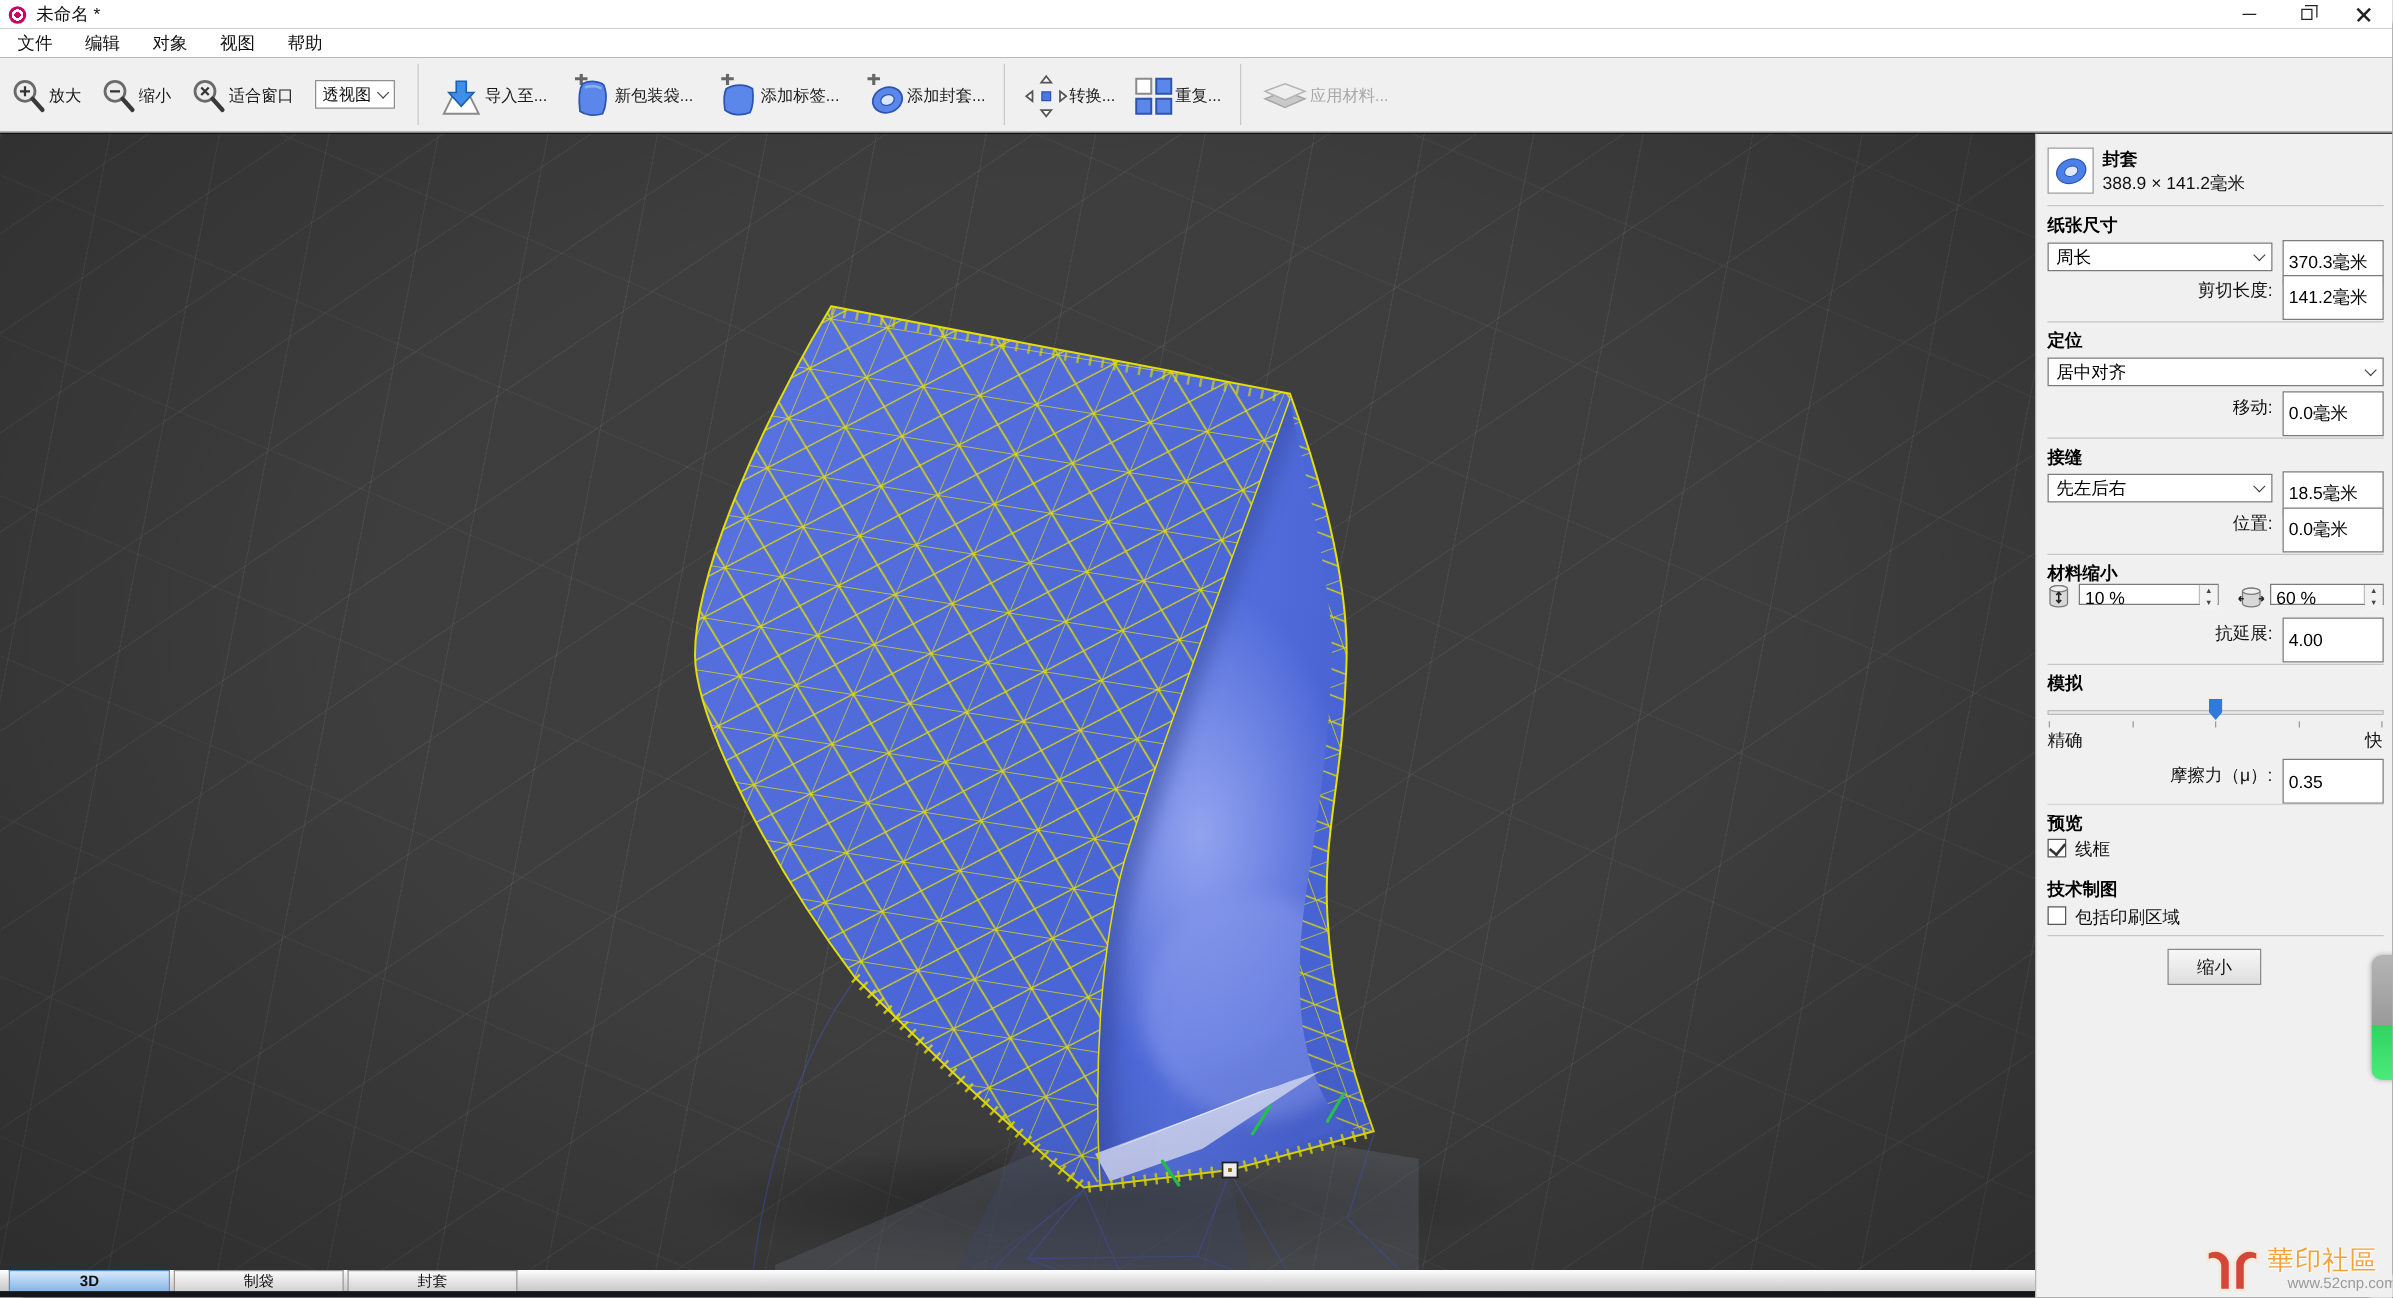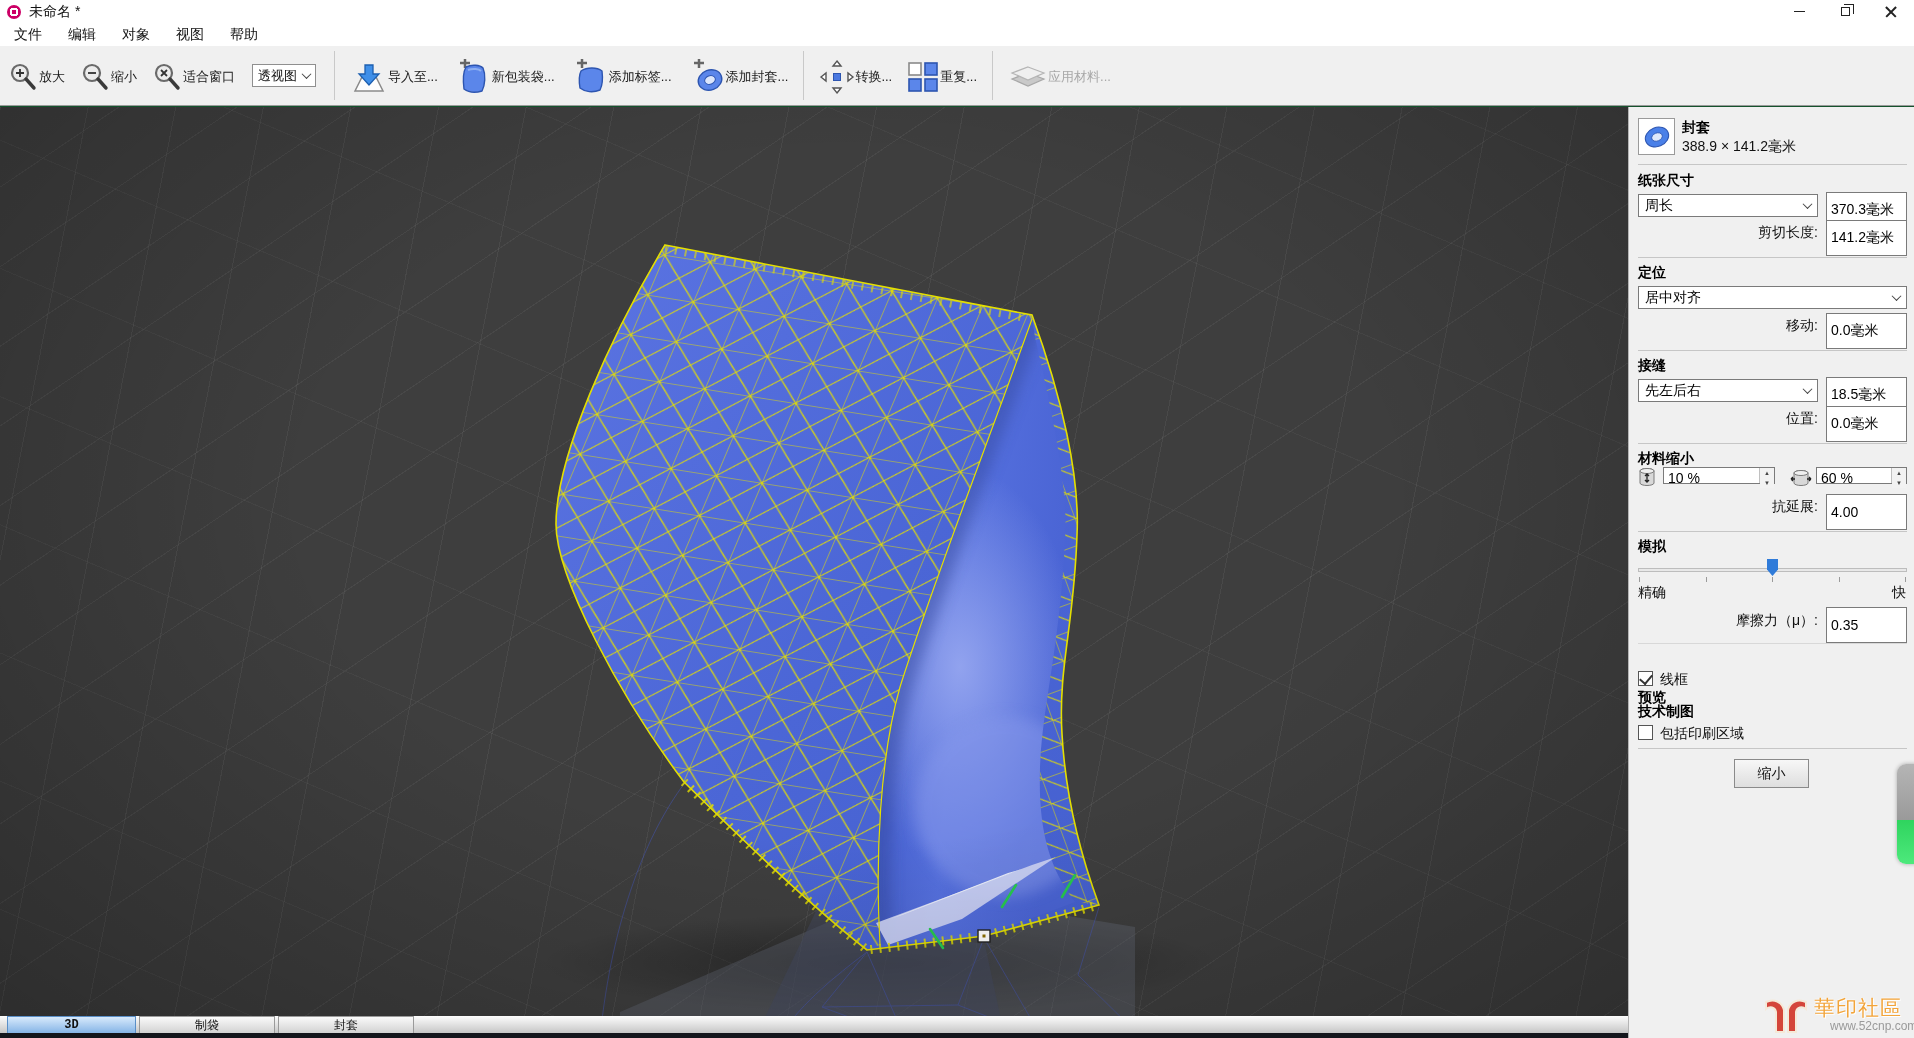--- a/index.html
+++ b/index.html
@@ -1,17 +1,17 @@
 <!DOCTYPE html>
 <html><head>
 <meta charset="utf-8">
 <style>
   * { margin:0; padding:0; box-sizing:border-box; }
   html,body { width:1914px; height:1038px; overflow:hidden; font-family:"Liberation Sans", sans-serif; background:#fff; }
-  .app { position:relative; width:1914px; height:1038px; background:#14532d;border-radius:20px; }
+  .app { position:relative; width:1914px; height:1038px; background:#000000;border-radius:20px; }
 
   
   .titlebar { position:absolute; left:0; top:0; width:1914px; height:23px; background:#ffffff; display:flex; align-items:center; }
   .app-icon { width:14px; height:14px; border-radius:50%; margin:0 8px 0 7px;
       background:radial-gradient(circle at 50% 50%, #cc0066 0 2.5px, #ffffff 2.5px 4.5px, #cc0066 4.5px); }
   .title-text { font-size:14px; color:#111; }
   .win-controls { position:absolute; right:0; top:0; height:23px; display:flex; }
   .win-btn { width:46px; height:23px; display:flex; align-items:center; justify-content:center; cursor:default; }
   .glyph-min { width:11px; height:0; border-top:1.6px solid #222; }
   .glyph-restore { position:relative; width:9px; height:9px; border:1.3px solid #222; background:#fff; }
@@ -43,21 +43,21 @@
         repeating-linear-gradient(146deg, rgba(255,255,255,0.05) 0 1px, transparent 1px 66px),
         repeating-linear-gradient(23deg, rgba(255,255,255,0.035) 0 1px, transparent 1px 118px); }
   .vignette { position:absolute; inset:0; pointer-events:none;
       background:radial-gradient(ellipse at 52% 42%, rgba(0,0,0,0) 45%, rgba(0,0,0,0.28) 100%); }
   .scene-svg { position:absolute; left:0; top:0; }
 
   
   .tabbar { position:absolute; left:0; bottom:5px; width:1628px; height:17px; background:linear-gradient(#fdfdfd,#c6c6c6); }
   .tab { position:absolute; top:0; height:17px; text-align:center; font-size:12px; line-height:17px; color:#111;
       background:linear-gradient(#fafafa,#d2d2d2); border:1px solid #9a9a9a; border-bottom:none; }
-  .tab.active { background:linear-gradient(#d8eafc,#85b4e6); border-color:#5a8fc8; font-weight:bold;font-family:Liberation Mono, monospace; }
+  .tab.active { background:linear-gradient(#d8eafc,#85b4e6); border-color:#5a8fc8; font-weight:bold; }
   .bottomstrip { position:absolute; left:0; bottom:0; width:1628px; height:5px; background:#14161c; }
 
   
   .watermark { position:absolute; right:2px; bottom:2px; width:152px; height:44px; z-index:30; }
   .wm-logo { position:absolute; left:0; top:4px; width:52px; height:38px; }
   .wm-title { position:absolute; left:54px; top:2px; font-size:21px; font-weight:normal; color:#f2a43a;
       text-shadow:0 0 2px #fff, 0 0 2px #fff, 1px 1px 0 #fff; letter-spacing:1px; white-space:nowrap; }
   .wm-url { position:absolute; left:70px; top:27px; font-size:12px; color:#9a9a9a; white-space:nowrap; }
 
   
@@ -398,21 +398,21 @@
     <div class="tick" style="left:77px; top:470px;"></div>
     <div class="tick" style="left:143px; top:470px;"></div>
     <div class="tick" style="left:210px; top:470px;"></div>
     <div class="tick" style="left:276px; top:470px;"></div>
     <div class="p-abs" style="left:9px; top:477px; font-size:14px;">精确</div>
     <div class="p-abs" style="left:263px; top:477px; font-size:14px;">快</div>
     <div class="lbl-r" style="left:49px; top:505px; width:140px;">摩擦力（μ）:</div>
     <input class="field" style="left: 197px; top: 500px; width: 81px;" value="0.35">
     <div class="hr" style="top:536px; border-color:#d8d8d8;"></div>
 
-    <div class="p-abs sec-title" style="left:9px; top:543px;margin-top:39px;">预览</div>
+    <div class="p-abs sec-title" style="left:9px; top:543px;">预览</div>
     <div class="checkbox checked" style="left:9px; top:564px;"></div>
     <div class="cb-label" style="left:31px; top:564px;">线框</div>
 
     <div class="p-abs sec-title" style="left:9px; top:596px;">技术制图</div>
     <div class="checkbox" style="left:9px; top:618px;"></div>
     <div class="cb-label" style="left:31px; top:618px;">包括印刷区域</div>
     <div class="hr" style="top:641px;"></div>
 
     <div class="btn" style="left:105px; top:652px; width:75px; height:29px;">缩小</div>
 

